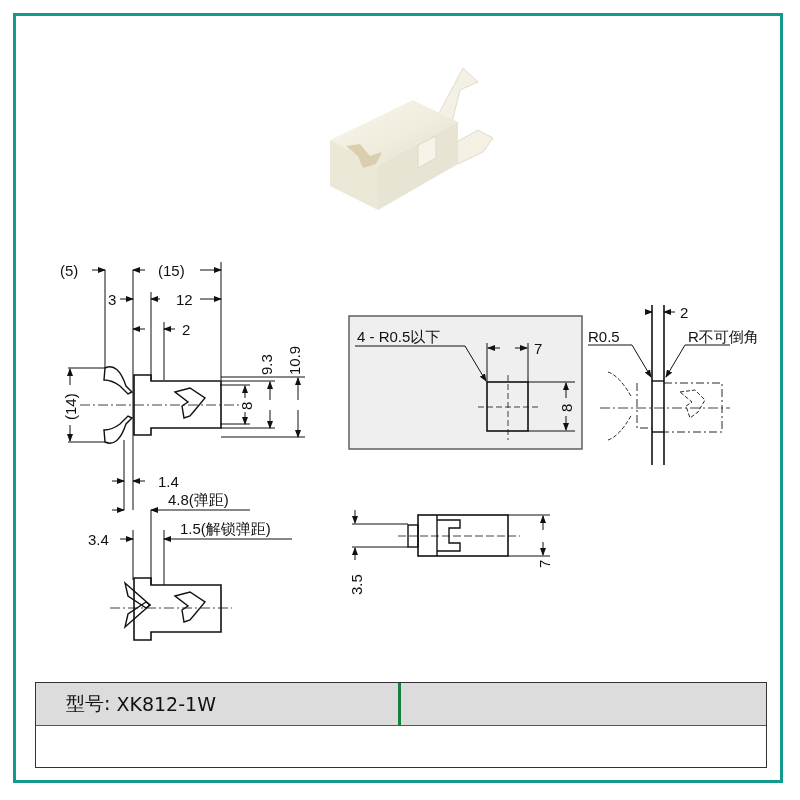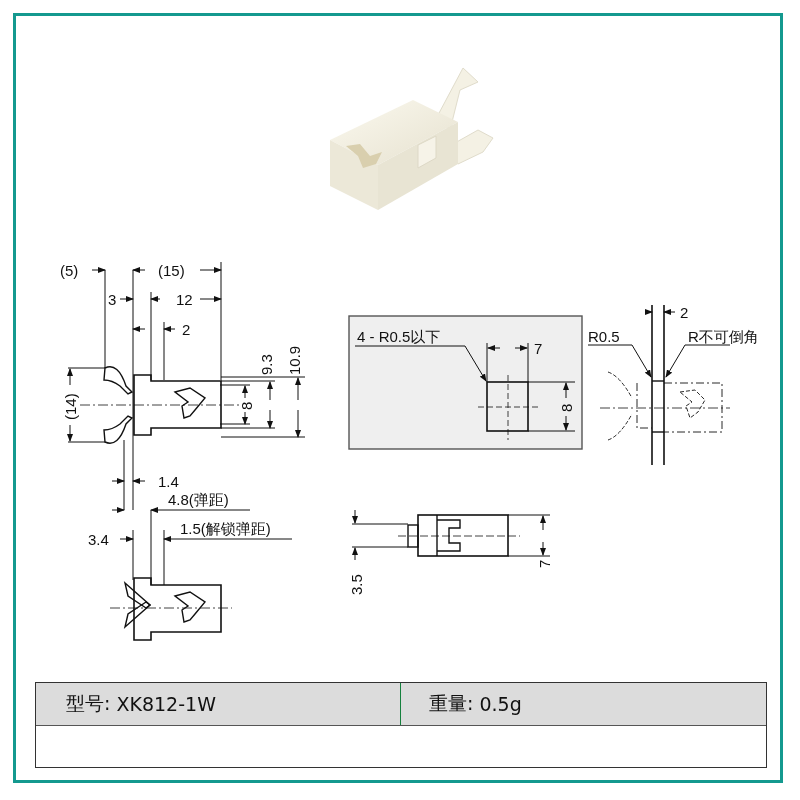--- a/index.html
+++ b/index.html
@@ -10,21 +10,21 @@
   .photo { position: absolute; left: 318px; top: 60px; width: 190px; height: 160px; }
   .drawing { position: absolute; left: 0; top: 0; width: 800px; height: 800px; }
   .drawing text { font-family: "Liberation Sans", "DejaVu Sans", sans-serif; fill: #111; }
   .spec-table { position: absolute; left: 35px; top: 682px; width: 732px; height: 86px;
                 border: 1.5px solid #333; box-sizing: border-box; border-collapse: collapse; }
   .spec-row { display: flex; height: 43px; box-sizing: border-box; }
   .spec-row.header { background: #dcdcdc; border-bottom: 1px solid #555; }
   .spec-cell { flex: 0 0 auto; display: flex; align-items: center; padding-left: 30px;
                font-size: 19px; color: #111; box-sizing: border-box;
                font-family: "DejaVu Sans", "Liberation Sans", sans-serif; }
-  .spec-cell.left { width: 365px; border-right: 1px solid #15803d; }
+  .spec-cell.left { width: 365px; border-right: 3px solid #15803d; }
   .spec-cell.right { width: 365px; padding-left: 28px; }
 </style>
 </head>
 <body>
 
 <div class="frame"></div>
 
 <svg class="photo" viewBox="0 0 190 160">
   <defs>
     <linearGradient id="g1" x1="0" y1="0" x2="1" y2="1">
@@ -203,20 +203,16 @@
     <text transform="translate(550,568) rotate(-90)">7</text>
   </g>
 </svg>
 
 <div class="spec-table">
   <div class="spec-row header">
     <div class="spec-cell left">
       <span>型号:</span>&nbsp;
       <span>XK812-1W</span>
     </div>
-    <div class="spec-cell right">
-      <span>重量:</span>&nbsp;
-      <span>0.5g</span>
-    </div>
   </div>
   <div class="spec-row">
   </div>
 </div>
 
 </body></html>

